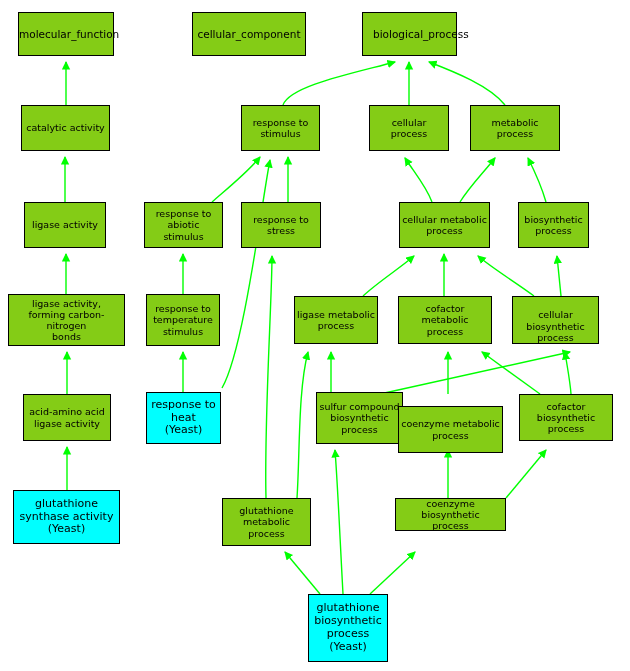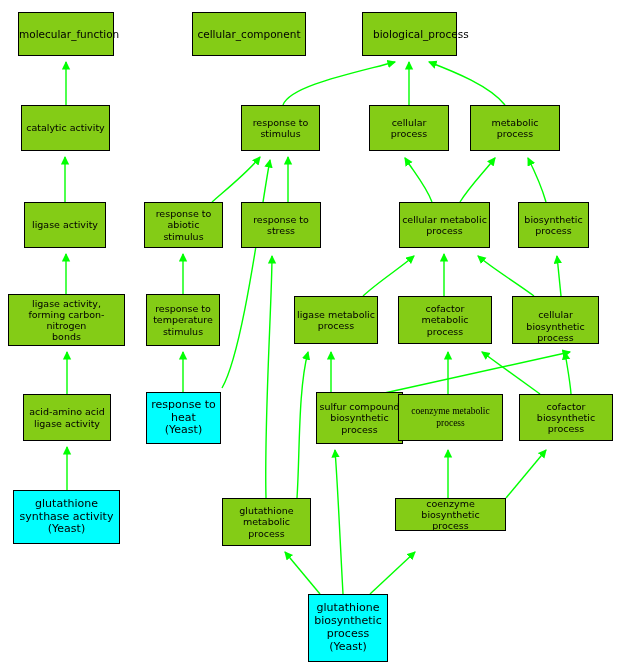--- a/index.html
+++ b/index.html
@@ -168,21 +168,21 @@
       <div class="node marked" style="left: 146px; top: 392px; width: 75px; height: 52px;">
         <span class="label">response to
 heat
 (Yeast)</span>
       </div>
       <div class="node normal" style="left: 293px; top: 392px; width: 87px; height: 52px; margin-left: 23px;">
         <span class="label">sulfur compound
 biosynthetic
 process</span>
       </div>
-      <div class="node normal" style="left: 398px; top: 394px; width: 105px; height: 47px; font-family: Liberation Serif, serif;">
+      <div class="node normal" style="left: 398px; top: 406px; width: 105px; height: 47px;">
         <span class="label">coenzyme metabolic
 process</span>
       </div>
       <div class="node normal" style="left: 519px; top: 394px; width: 94px; height: 47px; justify-content: flex-end;">
         <span class="label">cofactor biosynthetic
 process</span>
       </div>
       <div class="node marked" style="left: 13px; top: 490px; width: 107px; height: 54px;">
         <span class="label">glutathione
 synthase activity

